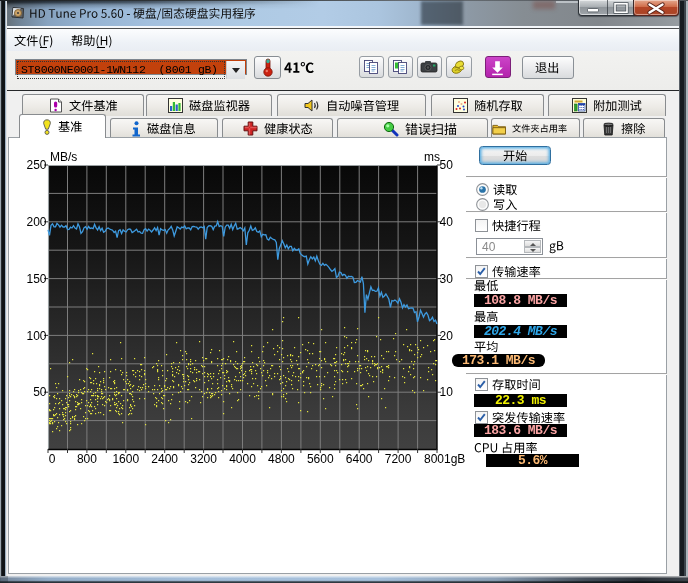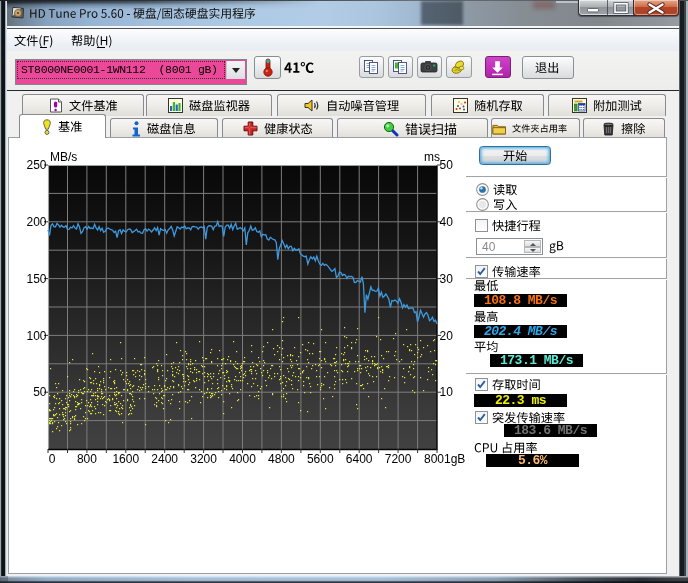--- a/index.html
+++ b/index.html
@@ -57,21 +57,21 @@
 <div style="position:absolute;left:14px;top:32.8px;"><svg width="39.4" height="15.9" viewBox="0 -12.2 39.4 15.9">
       <path d="M5.2 -10C5.5 -9.4 5.9 -8.6 6.1 -8.1L7.1 -8.5C6.9 -9 6.5 -9.7 6.1 -10.3ZM0.6 -8.1V-7.2H2.5C3.2 -5.3 4.2 -3.7 5.5 -2.4C4.1 -1.3 2.5 -0.5 0.4 0.1C0.6 0.3 0.9 0.7 1 1C3 0.3 4.7 -0.6 6.1 -1.8C7.5 -0.6 9.2 0.3 11.2 0.9C11.3 0.6 11.6 0.2 11.8 0C9.8 -0.4 8.2 -1.3 6.8 -2.5C8.1 -3.7 9 -5.3 9.7 -7.2H11.6V-8.1ZM6.1 -3.1C5 -4.2 4.1 -5.6 3.5 -7.2H8.7C8.1 -5.6 7.2 -4.2 6.1 -3.1Z M16.1 -4.2V-3.3H19.6V1H20.5V-3.3H23.8V-4.2H20.5V-6.9H23.3V-7.7H20.5V-10.1H19.6V-7.7H17.9C18.1 -8.3 18.2 -8.9 18.3 -9.5L17.5 -9.6C17.2 -8 16.7 -6.5 16 -5.5C16.2 -5.3 16.6 -5.1 16.8 -5C17.1 -5.5 17.4 -6.1 17.6 -6.9H19.6V-4.2ZM15.5 -10.2C14.8 -8.4 13.7 -6.5 12.6 -5.3C12.7 -5.1 13 -4.6 13.1 -4.4C13.5 -4.8 13.9 -5.3 14.2 -5.9V1H15.1V-7.3C15.6 -8.1 16 -9 16.3 -9.9Z M27.3 2.4 28 2.1C26.9 0.4 26.4 -1.7 26.4 -3.8C26.4 -5.9 26.9 -7.9 28 -9.7L27.3 -10C26.2 -8.1 25.5 -6.2 25.5 -3.8C25.5 -1.4 26.2 0.6 27.3 2.4Z M29.8 0H30.9V-4H34.3V-5H30.9V-8H34.9V-8.9H29.8Z M36.5 2.4C37.6 0.6 38.3 -1.4 38.3 -3.8C38.3 -6.2 37.6 -8.1 36.5 -10L35.8 -9.7C36.8 -7.9 37.3 -5.9 37.3 -3.8C37.3 -1.7 36.8 0.4 35.8 2.1Z" fill="#000"></path>
     </svg></div>
 <div style="position:absolute;left:71px;top:32.8px;"><svg width="41.5" height="15.9" viewBox="0 -12.2 41.5 15.9">
       <path d="M3.3 -10.2V-9.3H0.8V-8.5H3.3V-7.6H1.1V-6.9H3.3V-6.6C3.3 -6.4 3.3 -6.2 3.2 -6H0.6V-5.2H2.9C2.5 -4.7 1.9 -4.1 0.8 -3.8C1 -3.6 1.3 -3.3 1.5 -3.1C2.8 -3.7 3.6 -4.5 3.9 -5.2H6.6V-6H4.2C4.2 -6.2 4.3 -6.4 4.3 -6.6V-6.9H6.3V-7.6H4.3V-8.5H6.5V-9.3H4.3V-10.2ZM7.1 -9.7V-3.7H8V-8.9H10.1C9.8 -8.4 9.4 -7.8 9 -7.3C10 -6.7 10.4 -6.1 10.4 -5.7C10.4 -5.4 10.3 -5.3 10.1 -5.2C10 -5.1 9.8 -5.1 9.6 -5.1C9.3 -5 8.8 -5.1 8.3 -5.1C8.4 -4.9 8.6 -4.6 8.6 -4.3C9.1 -4.3 9.6 -4.3 10 -4.3C10.2 -4.4 10.5 -4.4 10.7 -4.5C11.1 -4.7 11.3 -5.1 11.3 -5.6C11.3 -6.2 11 -6.8 9.9 -7.4C10.4 -8 11 -8.8 11.4 -9.4L10.8 -9.8L10.7 -9.7ZM1.8 -3.2V0.3H2.8V-2.4H5.6V1H6.5V-2.4H9.6V-0.7C9.6 -0.5 9.6 -0.5 9.4 -0.5C9.2 -0.5 8.5 -0.5 7.7 -0.5C7.8 -0.3 7.9 0 8 0.3C9 0.3 9.7 0.3 10.1 0.2C10.4 0 10.6 -0.2 10.6 -0.7V-3.2H6.5V-4.2H5.6V-3.2Z M19.9 -10.2C19.9 -9.3 19.9 -8.4 19.9 -7.5H17.9V-6.6H19.9C19.7 -3.7 19.1 -1.1 16.7 0.3C16.9 0.5 17.3 0.8 17.4 1C19.9 -0.6 20.6 -3.4 20.7 -6.6H22.6C22.5 -2.1 22.4 -0.5 22.1 -0.1C22 0 21.9 0 21.6 0C21.4 0 20.7 0 20 -0C20.2 0.2 20.3 0.6 20.3 0.9C21 0.9 21.6 0.9 22 0.9C22.4 0.8 22.7 0.7 22.9 0.4C23.3 -0.1 23.4 -1.9 23.5 -7C23.5 -7.1 23.5 -7.5 23.5 -7.5H20.8C20.8 -8.4 20.8 -9.3 20.8 -10.2ZM12.6 -1.2 12.8 -0.2C14.2 -0.6 16.3 -1 18.2 -1.5L18.2 -2.3L17.5 -2.2V-9.7H13.5V-1.3ZM14.3 -1.5V-3.6H16.6V-2ZM14.3 -6.2H16.6V-4.4H14.3ZM14.3 -7V-8.8H16.6V-7Z M27.3 2.4 28 2.1C26.9 0.4 26.4 -1.7 26.4 -3.8C26.4 -5.9 26.9 -7.9 28 -9.7L27.3 -10C26.2 -8.1 25.5 -6.2 25.5 -3.8C25.5 -1.4 26.2 0.6 27.3 2.4Z M29.8 0H30.9V-4.2H35.1V0H36.2V-8.9H35.1V-5.2H30.9V-8.9H29.8Z M38.6 2.4C39.7 0.6 40.4 -1.4 40.4 -3.8C40.4 -6.2 39.7 -8.1 38.6 -10L37.9 -9.7C39 -7.9 39.5 -5.9 39.5 -3.8C39.5 -1.7 39 0.4 37.9 2.1Z" fill="#000"></path>
     </svg></div>
 <div class="abs" style="left:40px;top:46.5px;width:7px;height:1px;background:#000"></div>
 <div class="abs" style="left:97px;top:46.5px;width:8px;height:1px;background:#000"></div>
 <div class="abs" style="left:7px;top:51px;width:672px;height:39px;background:linear-gradient(180deg,#f2f2f0,#ededeb)"></div>
 <div class="abs" style="left:7px;top:89.5px;width:672px;height:1.5px;background:#26282a"></div>
-<div class="abs" style="left:15px;top:59px;width:232px;height:26px;border:1px solid #7e868e;background:#ec4899">
+<div class="abs" style="left:15px;top:59px;width:232px;height:16px;border:1px solid #7e868e;background:#c2410c">
 <div style="position:absolute;right:1px;top:1px;width:19px;height:18px;background:linear-gradient(180deg,#f4f5f6,#dcdfe2);border-left:1px solid #c8cbce">
 <div style="position:absolute;left:5px;top:7px;width:0;height:0;border-left:4.5px solid transparent;border-right:4.5px solid transparent;border-top:5px solid #222"></div>
     </div>
 <div style="position:absolute;left:2px;top:2px;width:206px;height:16px;outline:1px dotted #333"></div>
 <div style="position:absolute;left:5px;top:3px;font:11.5px 'Liberation Mono',monospace;letter-spacing:-.35px;color:#000">ST8000NE0001-1WN112&nbsp; (8001 gB)</div>
 </div>
 <div class="tbtn" style="left:254px;top:56px;width:27px;height:23px;border-color:#878d93">
 <svg width="14" height="19" viewBox="0 0 14 19">
 <rect x="5" y="1" width="4" height="12" rx="2" fill="#cc2211" stroke="#7a1408" stroke-width=".8"></rect>
 <rect x="5.3" y="1.3" width="3.4" height="4" rx="1.7" fill="#35b09a"></rect>
@@ -350,42 +350,42 @@
     <svg width="13" height="13" viewBox="0 0 13 13" style="position:absolute;left:-1px;top:-1px">
       <path d="M3 6.5 L5.2 9 L9.8 3.2" fill="none" stroke="#2b5fa8" stroke-width="1.9"></path>
     </svg>
   </div>
 <div style="position:absolute;left:492px;top:263.8px;z-index:6;"><svg width="48.8" height="15.9" viewBox="0 -12.2 48.8 15.9">
       <path d="M3.2 -10.2C2.6 -8.3 1.4 -6.5 0.2 -5.3C0.4 -5.1 0.6 -4.6 0.7 -4.4C1.1 -4.9 1.6 -5.4 2 -5.9V1H2.8V-7.3C3.3 -8.1 3.8 -9 4.1 -9.9ZM5.7 -1.5C6.9 -0.8 8.2 0.3 8.9 1L9.6 0.3C9.3 -0 8.8 -0.4 8.3 -0.8C9.2 -1.8 10.2 -3 11 -3.9L10.3 -4.3L10.2 -4.2H6.3L6.7 -5.7H11.6V-6.5H6.9L7.3 -8H11.1V-8.8H7.6L7.9 -10.1L7 -10.2L6.6 -8.8H4.2V-8H6.4L6 -6.5H3.6V-5.7H5.8C5.5 -4.8 5.2 -4 5 -3.4H9.4C8.8 -2.7 8.2 -2 7.6 -1.3C7.2 -1.6 6.8 -1.9 6.4 -2.1Z M21.2 -5.5V-1H21.9V-5.5ZM22.7 -5.9V-0.1C22.7 0.1 22.7 0.1 22.5 0.1C22.4 0.1 21.9 0.1 21.3 0.1C21.4 0.3 21.5 0.7 21.6 0.9C22.3 0.9 22.8 0.9 23.1 0.7C23.4 0.6 23.4 0.4 23.4 -0.1V-5.9ZM13.1 -4C13.2 -4.1 13.5 -4.2 13.9 -4.2H14.9V-2.5C14.1 -2.3 13.3 -2.1 12.7 -2L12.9 -1.2L14.9 -1.7V1H15.7V-1.9L16.7 -2.1L16.6 -2.9L15.7 -2.7V-4.2H16.7V-5H15.7V-6.9H14.9V-5H13.8C14.1 -5.9 14.4 -6.9 14.7 -8H16.7V-8.8H14.8C14.9 -9.2 15 -9.7 15.1 -10.1L14.2 -10.2C14.2 -9.8 14.1 -9.3 14 -8.8H12.8V-8H13.9C13.7 -6.9 13.4 -6.1 13.3 -5.8C13.1 -5.2 13 -4.9 12.8 -4.8C12.9 -4.6 13 -4.2 13.1 -4ZM20.2 -10.3C19.4 -9 17.9 -7.8 16.4 -7.1C16.7 -6.9 16.9 -6.6 17 -6.4C17.4 -6.6 17.7 -6.8 18 -7V-6.5H22.5V-7.1C22.8 -6.9 23.2 -6.7 23.5 -6.6C23.6 -6.8 23.9 -7.1 24.1 -7.3C22.8 -7.8 21.6 -8.5 20.7 -9.6L21 -10ZM18.4 -7.2C19.1 -7.7 19.7 -8.3 20.2 -9C20.9 -8.3 21.5 -7.7 22.3 -7.2ZM19.7 -5V-4H18V-5ZM17.3 -5.7V0.9H18V-1.6H19.7V0C19.7 0.1 19.7 0.1 19.6 0.2C19.4 0.2 19.1 0.2 18.8 0.1C18.9 0.4 19 0.7 19 0.9C19.5 0.9 19.9 0.9 20.1 0.8C20.4 0.6 20.5 0.4 20.5 0V-5.7ZM18 -3.3H19.7V-2.3H18Z M25.2 -9.3C25.9 -8.6 26.7 -7.7 27.1 -7.2L27.9 -7.7C27.4 -8.3 26.6 -9.1 25.9 -9.7ZM27.6 -5.9H25V-5H26.8V-1.2C26.2 -1 25.6 -0.5 24.9 0.1L25.5 0.9C26.1 0.1 26.8 -0.5 27.2 -0.5C27.5 -0.5 27.9 -0.2 28.4 0.1C29.2 0.6 30.3 0.7 31.7 0.7C32.9 0.7 35 0.7 35.9 0.6C35.9 0.4 36 -0.1 36.1 -0.3C35 -0.2 33.1 -0.1 31.7 -0.1C30.4 -0.1 29.4 -0.2 28.6 -0.6C28.2 -0.8 27.9 -1.1 27.6 -1.2ZM29.6 -6.4H31.6V-4.9H29.6ZM32.5 -6.4H34.5V-4.9H32.5ZM31.6 -10.2V-9H28.3V-8.2H31.6V-7.2H28.8V-4.1H31.2C30.5 -3.1 29.3 -2.1 28.1 -1.6C28.3 -1.5 28.6 -1.2 28.7 -1C29.7 -1.5 30.8 -2.4 31.6 -3.5V-0.6H32.5V-3.4C33.5 -2.7 34.6 -1.8 35.1 -1.2L35.7 -1.8C35.1 -2.5 33.8 -3.4 32.7 -4.1H35.4V-7.2H32.5V-8.2H35.9V-9H32.5V-10.2Z M46.7 -7.8C46.3 -7.4 45.5 -6.7 45 -6.3L45.7 -5.8C46.2 -6.2 46.9 -6.8 47.5 -7.4ZM37.3 -4.1 37.7 -3.4C38.6 -3.8 39.6 -4.3 40.5 -4.8L40.3 -5.5C39.2 -5 38 -4.4 37.3 -4.1ZM37.6 -7.3C38.3 -6.9 39.1 -6.3 39.5 -5.9L40.1 -6.4C39.7 -6.8 38.9 -7.4 38.3 -7.8ZM44.9 -5C45.7 -4.5 46.8 -3.7 47.3 -3.2L47.9 -3.8C47.4 -4.3 46.3 -5 45.5 -5.5ZM37.2 -2.5V-1.6H42.2V1H43.2V-1.6H48.2V-2.5H43.2V-3.5H42.2V-2.5ZM41.9 -10.1C42.1 -9.8 42.3 -9.5 42.5 -9.1H37.5V-8.3H41.9C41.6 -7.7 41.2 -7.2 41 -7.1C40.8 -6.8 40.6 -6.7 40.5 -6.7C40.6 -6.5 40.7 -6.1 40.7 -5.9C40.9 -6 41.2 -6 42.6 -6.1C42 -5.5 41.5 -5.1 41.2 -4.9C40.8 -4.5 40.5 -4.3 40.2 -4.3C40.3 -4 40.4 -3.6 40.5 -3.5C40.7 -3.6 41.2 -3.6 44.4 -4C44.5 -3.7 44.6 -3.5 44.7 -3.3L45.4 -3.6C45.2 -4.2 44.6 -5.1 44 -5.7L43.3 -5.4C43.5 -5.2 43.7 -4.9 43.9 -4.6L41.8 -4.4C42.8 -5.3 43.9 -6.4 44.9 -7.5L44.1 -7.9C43.9 -7.6 43.6 -7.2 43.3 -6.9L41.7 -6.8C42.1 -7.3 42.5 -7.8 42.9 -8.3H48.1V-9.1H43.5C43.4 -9.5 43.1 -10 42.8 -10.3Z" fill="#000"></path>
     </svg></div>
 <div style="position:absolute;left:474px;top:277.8px;z-index:6;"><svg width="24.4" height="15.9" viewBox="0 -12.2 24.4 15.9">
       <path d="M3 -7.7H9.2V-6.9H3ZM3 -9.2H9.2V-8.4H3ZM2.1 -9.9V-6.2H10.1V-9.9ZM4.8 -4.8V-4H2.6V-4.8ZM0.6 -0.5 0.7 0.3 4.8 -0.2V1H5.7V-0.3L6.4 -0.4V-1.1L5.7 -1.1V-4.8H11.6V-5.6H0.6V-4.8H1.8V-0.6ZM6.2 -4V-3.3H6.9L6.7 -3.2C7 -2.3 7.5 -1.5 8.2 -0.9C7.5 -0.4 6.8 0 6 0.3C6.1 0.4 6.4 0.7 6.5 0.9C7.3 0.6 8.1 0.2 8.8 -0.3C9.5 0.2 10.3 0.7 11.2 0.9C11.3 0.7 11.6 0.4 11.8 0.2C10.9 0 10.1 -0.4 9.4 -0.9C10.2 -1.6 10.8 -2.6 11.2 -3.8L10.7 -4.1L10.5 -4ZM7.5 -3.3H10.2C9.8 -2.5 9.4 -1.9 8.8 -1.4C8.2 -1.9 7.8 -2.5 7.5 -3.3ZM4.8 -3.3V-2.4H2.6V-3.3ZM4.8 -1.7V-1L2.6 -0.7V-1.7Z M19.3 -1.6C19.7 -0.8 20.1 0.2 20.3 0.8L21 0.5C20.8 -0.1 20.3 -1.1 19.9 -1.8ZM15.4 -10.2C14.8 -8.3 13.7 -6.4 12.5 -5.2C12.6 -5 12.9 -4.5 13 -4.3C13.4 -4.7 13.8 -5.3 14.2 -5.9V1H15.1V-7.3C15.6 -8.2 16 -9.1 16.3 -9.9ZM16.6 1C16.8 0.9 17.2 0.8 19.4 0.1C19.4 -0.1 19.4 -0.4 19.4 -0.7L17.7 -0.2V-4.7H20.4C20.8 -1.4 21.5 0.8 22.9 0.9C23.3 0.9 23.8 0.3 24 -1.5C23.8 -1.6 23.5 -1.8 23.3 -2C23.2 -0.8 23.1 -0.2 22.9 -0.2C22.2 -0.3 21.6 -2.1 21.3 -4.7H23.8V-5.6H21.2C21.1 -6.6 21.1 -7.7 21 -8.9C21.9 -9.1 22.6 -9.3 23.3 -9.5L22.5 -10.2C21.2 -9.7 18.8 -9.2 16.8 -8.9L16.8 -8.9L16.8 -0.5C16.8 -0 16.5 0.2 16.3 0.3C16.4 0.4 16.6 0.8 16.6 1ZM20.4 -5.6H17.7V-8.2C18.5 -8.4 19.3 -8.5 20.2 -8.7C20.2 -7.6 20.3 -6.5 20.4 -5.6Z" fill="#000"></path>
     </svg></div>
-<div class="vbox" style="left:474px;top:294px;color:#f97316;z-index:6;">108.8 MB/s</div>
+<div class="vbox" style="left:474px;top:294px;color:#fca5a5;z-index:6;">108.8 MB/s</div>
 <div style="position:absolute;left:474px;top:308.8px;z-index:6;"><svg width="24.4" height="15.9" viewBox="0 -12.2 24.4 15.9">
       <path d="M3 -7.7H9.2V-6.9H3ZM3 -9.2H9.2V-8.4H3ZM2.1 -9.9V-6.2H10.1V-9.9ZM4.8 -4.8V-4H2.6V-4.8ZM0.6 -0.5 0.7 0.3 4.8 -0.2V1H5.7V-0.3L6.4 -0.4V-1.1L5.7 -1.1V-4.8H11.6V-5.6H0.6V-4.8H1.8V-0.6ZM6.2 -4V-3.3H6.9L6.7 -3.2C7 -2.3 7.5 -1.5 8.2 -0.9C7.5 -0.4 6.8 0 6 0.3C6.1 0.4 6.4 0.7 6.5 0.9C7.3 0.6 8.1 0.2 8.8 -0.3C9.5 0.2 10.3 0.7 11.2 0.9C11.3 0.7 11.6 0.4 11.8 0.2C10.9 0 10.1 -0.4 9.4 -0.9C10.2 -1.6 10.8 -2.6 11.2 -3.8L10.7 -4.1L10.5 -4ZM7.5 -3.3H10.2C9.8 -2.5 9.4 -1.9 8.8 -1.4C8.2 -1.9 7.8 -2.5 7.5 -3.3ZM4.8 -3.3V-2.4H2.6V-3.3ZM4.8 -1.7V-1L2.6 -0.7V-1.7Z M15.7 -6.8H21V-5.7H15.7ZM14.8 -7.5V-5H21.9V-7.5ZM17.6 -10.1 17.9 -9H12.9V-8.2H23.6V-9H18.9C18.8 -9.4 18.6 -9.9 18.5 -10.3ZM13.4 -4.4V1H14.2V-3.6H22.3V0C22.3 0.1 22.3 0.2 22.1 0.2C22 0.2 21.4 0.2 20.9 0.2C21 0.4 21.1 0.7 21.2 0.9C21.9 0.9 22.5 0.9 22.8 0.8C23.1 0.6 23.2 0.5 23.2 0V-4.4ZM15.6 -2.9V0.3H16.5V-0.4H20.8V-2.9ZM16.5 -2.2H20V-1H16.5Z" fill="#000"></path>
     </svg></div>
 <div class="vbox" style="left:474px;top:325px;color:#2fa6e8;z-index:6;font-style:italic;">202.4 MB/s</div>
 <div style="position:absolute;left:474px;top:338.8px;z-index:6;"><svg width="24.4" height="15.9" viewBox="0 -12.2 24.4 15.9">
       <path d="M2.1 -7.7C2.6 -6.8 3.1 -5.6 3.2 -4.9L4.1 -5.2C3.9 -5.9 3.4 -7.1 3 -7.9ZM9.2 -8C8.9 -7.1 8.3 -5.9 7.9 -5.1L8.7 -4.8C9.1 -5.6 9.7 -6.7 10.2 -7.7ZM0.6 -4.2V-3.3H5.6V1H6.6V-3.3H11.6V-4.2H6.6V-8.5H10.9V-9.4H1.3V-8.5H5.6V-4.2Z M18.1 -5.6C18.9 -5 19.8 -4.1 20.3 -3.6L20.9 -4.2C20.4 -4.7 19.5 -5.5 18.7 -6.1ZM17.1 -1.5 17.5 -0.6C18.8 -1.3 20.4 -2.2 22 -3.1L21.8 -3.8C20.1 -2.9 18.3 -2 17.1 -1.5ZM19.2 -10.2C18.6 -8.6 17.6 -7.1 16.6 -6.1C16.7 -5.9 17 -5.6 17.2 -5.4C17.7 -5.9 18.3 -6.6 18.8 -7.4H22.7C22.5 -2.4 22.4 -0.5 22 -0C21.8 0.1 21.7 0.1 21.4 0.1C21.1 0.1 20.3 0.1 19.5 0.1C19.6 0.3 19.7 0.7 19.8 0.9C20.5 1 21.3 1 21.7 1C22.2 0.9 22.5 0.8 22.7 0.5C23.2 -0.1 23.4 -2.1 23.5 -7.8C23.5 -7.9 23.5 -8.3 23.5 -8.3H19.2C19.5 -8.8 19.8 -9.4 20 -10ZM12.6 -1.5 13 -0.6C14.1 -1.2 15.6 -1.9 17.1 -2.7L16.8 -3.5L15.1 -2.6V-6.4H16.6V-7.3H15.1V-10.1H14.3V-7.3H12.7V-6.4H14.3V-2.2C13.7 -1.9 13.1 -1.7 12.6 -1.5Z" fill="#000"></path>
     </svg></div>
-<div class="vbox" style="left:490px;top:353.5px;color:#5eead4;z-index:6;">173.1 MB/s</div>
+<div class="vbox" style="left:452px;top:353.5px;color:#fdba74;z-index:6;border-radius:6px;">173.1 MB/s</div>
 <div class="cb" style="left:475px;top:378px;z-index:6;">
     <svg width="13" height="13" viewBox="0 0 13 13" style="position:absolute;left:-1px;top:-1px">
       <path d="M3 6.5 L5.2 9 L9.8 3.2" fill="none" stroke="#2b5fa8" stroke-width="1.9"></path>
     </svg>
   </div>
 <div style="position:absolute;left:492px;top:376.8px;z-index:6;"><svg width="48.8" height="15.9" viewBox="0 -12.2 48.8 15.9">
       <path d="M7.5 -4.3V-3.2H4.1V-2.4H7.5V-0.1C7.5 0 7.4 0.1 7.2 0.1C7 0.1 6.3 0.1 5.5 0.1C5.6 0.4 5.7 0.7 5.7 1C6.8 1 7.5 1 7.9 0.8C8.3 0.7 8.4 0.4 8.4 -0.1V-2.4H11.7V-3.2H8.4V-4C9.3 -4.5 10.2 -5.3 10.9 -6L10.3 -6.5L10.1 -6.4H5.1V-5.6H9.3C8.8 -5.1 8.1 -4.6 7.5 -4.3ZM4.7 -10.2C4.6 -9.7 4.4 -9.2 4.2 -8.6H0.8V-7.8H3.8C3 -6.1 1.9 -4.5 0.4 -3.5C0.5 -3.3 0.7 -2.9 0.8 -2.6C1.4 -3 1.9 -3.4 2.3 -3.9V1H3.2V-5C3.9 -5.9 4.4 -6.8 4.8 -7.8H11.5V-8.6H5.2C5.3 -9.1 5.5 -9.6 5.6 -10Z M22.6 -8C22.3 -6.2 21.8 -4.6 21.1 -3.3C20.5 -4.7 20.1 -6.3 19.8 -8ZM18.4 -8.9V-8H19C19.3 -5.9 19.8 -3.9 20.6 -2.4C19.9 -1.2 19 -0.3 18 0.3C18.3 0.5 18.5 0.8 18.6 1C19.5 0.4 20.4 -0.5 21.1 -1.5C21.7 -0.5 22.4 0.3 23.4 0.9C23.5 0.7 23.8 0.3 24 0.2C23 -0.4 22.2 -1.3 21.6 -2.3C22.5 -4 23.2 -6.1 23.5 -8.8L23 -8.9L22.8 -8.9ZM12.7 -1.6 12.9 -0.7 16.5 -1.3V1H17.4V-1.5L18.5 -1.7L18.5 -2.5L17.4 -2.3V-8.8H18.3V-9.7H12.8V-8.8H13.6V-1.7ZM14.5 -8.8H16.5V-7.1H14.5ZM14.5 -6.3H16.5V-4.6H14.5ZM14.5 -3.8H16.5V-2.2L14.5 -1.9Z M30.2 -5.5C30.8 -4.6 31.7 -3.3 32 -2.5L32.9 -3C32.4 -3.7 31.6 -5 30.9 -5.9ZM28.4 -4.9V-2.1H26.3V-4.9ZM28.4 -5.7H26.3V-8.4H28.4ZM25.4 -9.2V-0.3H26.3V-1.3H29.2V-9.2ZM33.7 -10.2V-7.8H29.8V-6.9H33.7V-0.4C33.7 -0.2 33.6 -0.1 33.4 -0.1C33.1 -0 32.2 -0 31.3 -0.1C31.4 0.2 31.5 0.6 31.6 0.9C32.8 0.9 33.6 0.8 34 0.7C34.5 0.5 34.6 0.3 34.6 -0.4V-6.9H36.1V-7.8H34.6V-10.2Z M37.7 -7.5V1H38.6V-7.5ZM37.9 -9.7C38.5 -9.1 39.1 -8.3 39.4 -7.9L40.1 -8.3C39.8 -8.9 39.2 -9.6 38.6 -10.1ZM41.2 -3.6H44.2V-2H41.2ZM41.2 -6H44.2V-4.4H41.2ZM40.4 -6.8V-1.2H45V-6.8ZM40.9 -9.6V-8.7H46.8V-0.1C46.8 0 46.8 0.1 46.6 0.1C46.4 0.1 45.9 0.1 45.4 0.1C45.5 0.3 45.7 0.7 45.7 0.9C46.5 0.9 47 0.9 47.3 0.8C47.6 0.6 47.7 0.4 47.7 -0.1V-9.6Z" fill="#000"></path>
     </svg></div>
 <div class="vbox" style="left:474px;top:394px;color:#f0f000;z-index:6;">22.3 ms</div>
 <div class="cb" style="left:475px;top:411px;z-index:6;">
     <svg width="13" height="13" viewBox="0 0 13 13" style="position:absolute;left:-1px;top:-1px">
       <path d="M3 6.5 L5.2 9 L9.8 3.2" fill="none" stroke="#2b5fa8" stroke-width="1.9"></path>
     </svg>
   </div>
 <div style="position:absolute;left:492px;top:409.8px;z-index:6;"><svg width="73.2" height="15.9" viewBox="0 -12.2 73.2 15.9">
       <path d="M4.5 -7.8C3.6 -6.9 2.4 -6.1 1.3 -5.7L1.9 -5C3.1 -5.5 4.3 -6.4 5.3 -7.4ZM7 -7.1C8 -6.5 9.4 -5.7 10.1 -5.1L10.7 -5.7C10 -6.3 8.6 -7.1 7.5 -7.7ZM7.2 -5.3C7.7 -4.9 8.3 -4.3 8.6 -3.9H6.3C6.5 -4.5 6.6 -5.1 6.6 -5.7H5.7C5.6 -5.1 5.5 -4.5 5.4 -3.9H0.7V-3H5.1C4.6 -1.6 3.4 -0.5 0.7 0.2C0.9 0.3 1.1 0.7 1.2 0.9C4.1 0.2 5.4 -1.1 6.1 -2.8C7 -0.8 8.6 0.4 11.1 0.9C11.3 0.7 11.5 0.3 11.7 0.1C9.3 -0.3 7.6 -1.3 6.8 -3H11.5V-3.9H8.6L9.3 -4.3C9 -4.7 8.4 -5.3 7.8 -5.6ZM0.9 -9V-6.6H1.9V-8.1H10.3V-6.7H11.2V-9H6.9C6.7 -9.4 6.4 -9.9 6.2 -10.3L5.2 -10.1C5.4 -9.8 5.6 -9.4 5.8 -9Z M20.4 -9.6C20.9 -9.1 21.6 -8.3 22 -7.8L22.7 -8.3C22.4 -8.8 21.6 -9.5 21.1 -10.1ZM14 -6.4C14.1 -6.5 14.5 -6.6 15.3 -6.6H17C16.2 -4.1 14.8 -2 12.6 -0.7C12.8 -0.5 13.1 -0.2 13.2 0C14.8 -1 16 -2.2 16.8 -3.7C17.3 -2.8 17.9 -2 18.7 -1.3C17.6 -0.6 16.4 -0.1 15.1 0.2C15.3 0.4 15.5 0.8 15.6 1C17 0.6 18.3 0.1 19.4 -0.7C20.5 0.1 21.8 0.7 23.4 1C23.5 0.8 23.8 0.4 24 0.2C22.5 -0.1 21.2 -0.6 20.1 -1.3C21.2 -2.3 22 -3.5 22.5 -5L21.9 -5.3L21.7 -5.3H17.6C17.7 -5.7 17.9 -6.1 18 -6.6H23.5L23.6 -7.5H18.3C18.5 -8.3 18.6 -9.2 18.8 -10.1L17.7 -10.3C17.6 -9.3 17.4 -8.4 17.2 -7.5H15C15.3 -8.1 15.7 -8.9 15.9 -9.7L14.9 -9.9C14.7 -9 14.2 -8 14.1 -7.7C14 -7.5 13.8 -7.3 13.7 -7.2C13.8 -7 13.9 -6.6 14 -6.4ZM19.4 -1.9C18.5 -2.6 17.9 -3.4 17.4 -4.4H21.3C20.8 -3.4 20.2 -2.6 19.4 -1.9Z M27.6 -10.2C27 -8.3 25.8 -6.5 24.6 -5.3C24.8 -5.1 25 -4.6 25.1 -4.4C25.5 -4.9 26 -5.4 26.4 -5.9V1H27.2V-7.3C27.7 -8.1 28.2 -9 28.5 -9.9ZM30.1 -1.5C31.3 -0.8 32.6 0.3 33.3 1L34 0.3C33.7 -0 33.2 -0.4 32.7 -0.8C33.6 -1.8 34.6 -3 35.4 -3.9L34.7 -4.3L34.6 -4.2H30.7L31.1 -5.7H36V-6.5H31.3L31.7 -8H35.5V-8.8H32L32.3 -10.1L31.4 -10.2L31 -8.8H28.6V-8H30.8L30.4 -6.5H28V-5.7H30.2C29.9 -4.8 29.6 -4 29.4 -3.4H33.8C33.2 -2.7 32.6 -2 32 -1.3C31.6 -1.6 31.2 -1.9 30.8 -2.1Z M45.6 -5.5V-1H46.3V-5.5ZM47.1 -5.9V-0.1C47.1 0.1 47.1 0.1 46.9 0.1C46.8 0.1 46.3 0.1 45.7 0.1C45.8 0.3 45.9 0.7 46 0.9C46.7 0.9 47.2 0.9 47.5 0.7C47.8 0.6 47.8 0.4 47.8 -0.1V-5.9ZM37.5 -4C37.6 -4.1 37.9 -4.2 38.3 -4.2H39.3V-2.5C38.5 -2.3 37.7 -2.1 37.1 -2L37.3 -1.2L39.3 -1.7V1H40.1V-1.9L41.1 -2.1L41 -2.9L40.1 -2.7V-4.2H41.1V-5H40.1V-6.9H39.3V-5H38.2C38.5 -5.9 38.8 -6.9 39.1 -8H41.1V-8.8H39.2C39.3 -9.2 39.4 -9.7 39.5 -10.1L38.6 -10.2C38.6 -9.8 38.5 -9.3 38.4 -8.8H37.2V-8H38.3C38.1 -6.9 37.8 -6.1 37.7 -5.8C37.5 -5.2 37.4 -4.9 37.2 -4.8C37.3 -4.6 37.4 -4.2 37.5 -4ZM44.6 -10.3C43.8 -9 42.3 -7.8 40.8 -7.1C41.1 -6.9 41.3 -6.6 41.4 -6.4C41.8 -6.6 42.1 -6.8 42.4 -7V-6.5H46.9V-7.1C47.2 -6.9 47.6 -6.7 47.9 -6.6C48 -6.8 48.3 -7.1 48.5 -7.3C47.2 -7.8 46 -8.5 45.1 -9.6L45.4 -10ZM42.8 -7.2C43.5 -7.7 44.1 -8.3 44.6 -9C45.3 -8.3 45.9 -7.7 46.7 -7.2ZM44.1 -5V-4H42.4V-5ZM41.7 -5.7V0.9H42.4V-1.6H44.1V0C44.1 0.1 44.1 0.1 44 0.2C43.8 0.2 43.5 0.2 43.2 0.1C43.3 0.4 43.4 0.7 43.4 0.9C43.9 0.9 44.3 0.9 44.5 0.8C44.8 0.6 44.9 0.4 44.9 0V-5.7ZM42.4 -3.3H44.1V-2.3H42.4Z M49.6 -9.3C50.3 -8.6 51.1 -7.7 51.5 -7.2L52.3 -7.7C51.8 -8.3 51 -9.1 50.3 -9.7ZM52 -5.9H49.4V-5H51.2V-1.2C50.6 -1 50 -0.5 49.3 0.1L49.9 0.9C50.5 0.1 51.2 -0.5 51.6 -0.5C51.9 -0.5 52.3 -0.2 52.8 0.1C53.6 0.6 54.7 0.7 56.1 0.7C57.3 0.7 59.4 0.7 60.3 0.6C60.3 0.4 60.4 -0.1 60.5 -0.3C59.4 -0.2 57.5 -0.1 56.1 -0.1C54.8 -0.1 53.8 -0.2 53 -0.6C52.6 -0.8 52.3 -1.1 52 -1.2ZM54 -6.4H56V-4.9H54ZM56.9 -6.4H58.9V-4.9H56.9ZM56 -10.2V-9H52.7V-8.2H56V-7.2H53.2V-4.1H55.6C54.9 -3.1 53.7 -2.1 52.5 -1.6C52.7 -1.5 53 -1.2 53.1 -1C54.1 -1.5 55.2 -2.4 56 -3.5V-0.6H56.9V-3.4C57.9 -2.7 59 -1.8 59.5 -1.2L60.1 -1.8C59.5 -2.5 58.2 -3.4 57.1 -4.1H59.8V-7.2H56.9V-8.2H60.3V-9H56.9V-10.2Z M71.1 -7.8C70.7 -7.4 69.9 -6.7 69.4 -6.3L70.1 -5.8C70.6 -6.2 71.3 -6.8 71.9 -7.4ZM61.7 -4.1 62.1 -3.4C63 -3.8 64 -4.3 64.9 -4.8L64.7 -5.5C63.6 -5 62.4 -4.4 61.7 -4.1ZM62 -7.3C62.7 -6.9 63.5 -6.3 63.9 -5.9L64.5 -6.4C64.1 -6.8 63.3 -7.4 62.7 -7.8ZM69.3 -5C70.1 -4.5 71.2 -3.7 71.7 -3.2L72.3 -3.8C71.8 -4.3 70.7 -5 69.9 -5.5ZM61.6 -2.5V-1.6H66.6V1H67.6V-1.6H72.6V-2.5H67.6V-3.5H66.6V-2.5ZM66.3 -10.1C66.5 -9.8 66.7 -9.5 66.9 -9.1H61.9V-8.3H66.3C66 -7.7 65.6 -7.2 65.4 -7.1C65.2 -6.8 65 -6.7 64.9 -6.7C65 -6.5 65.1 -6.1 65.1 -5.9C65.3 -6 65.6 -6 67 -6.1C66.4 -5.5 65.9 -5.1 65.6 -4.9C65.2 -4.5 64.9 -4.3 64.6 -4.3C64.7 -4 64.8 -3.6 64.9 -3.5C65.1 -3.6 65.6 -3.6 68.8 -4C68.9 -3.7 69 -3.5 69.1 -3.3L69.8 -3.6C69.6 -4.2 69 -5.1 68.4 -5.7L67.7 -5.4C67.9 -5.2 68.1 -4.9 68.3 -4.6L66.2 -4.4C67.2 -5.3 68.3 -6.4 69.3 -7.5L68.5 -7.9C68.3 -7.6 68 -7.2 67.7 -6.9L66.1 -6.8C66.5 -7.3 66.9 -7.8 67.3 -8.3H72.5V-9.1H67.9C67.8 -9.5 67.5 -10 67.2 -10.3Z" fill="#000"></path>
     </svg></div>
-<div class="vbox" style="left:474px;top:424px;color:#737373;z-index:6;margin-left:30px;">183.6 MB/s</div>
+<div class="vbox" style="left:474px;top:424px;color:#fca5a5;z-index:6;">183.6 MB/s</div>
 <div style="position:absolute;left:474px;top:439.8px;z-index:6;"><svg width="63.6" height="15.9" viewBox="0 -12.2 63.6 15.9">
       <path d="M4.6 0.2C5.8 0.2 6.6 -0.3 7.3 -1.1L6.7 -1.8C6.1 -1.2 5.5 -0.8 4.6 -0.8C2.9 -0.8 1.9 -2.2 1.9 -4.5C1.9 -6.7 3 -8.1 4.7 -8.1C5.5 -8.1 6 -7.8 6.5 -7.3L7.1 -8C6.6 -8.6 5.8 -9.1 4.7 -9.1C2.4 -9.1 0.7 -7.4 0.7 -4.5C0.7 -1.6 2.4 0.2 4.6 0.2Z M9 0H10.1V-3.6H11.6C13.6 -3.6 14.9 -4.4 14.9 -6.3C14.9 -8.3 13.6 -8.9 11.6 -8.9H9ZM10.1 -4.5V-8H11.4C13 -8 13.8 -7.6 13.8 -6.3C13.8 -5 13 -4.5 11.5 -4.5Z M19.9 0.2C21.7 0.2 23.1 -0.8 23.1 -3.7V-8.9H22V-3.7C22 -1.5 21.1 -0.8 19.9 -0.8C18.7 -0.8 17.8 -1.5 17.8 -3.7V-8.9H16.7V-3.7C16.7 -0.8 18.1 0.2 19.9 0.2Z M28.9 -4.7V1H29.8V0.2H36.4V0.9H37.3V-4.7H33.4V-7.1H38.3V-8H33.4V-10.2H32.5V-4.7ZM29.8 -0.7V-3.8H36.4V-0.7Z M41.1 -9.4V-5C41.1 -3.2 41 -1.1 39.6 0.4C39.8 0.5 40.2 0.9 40.3 1C41.3 0 41.7 -1.4 41.9 -2.8H44.9V0.9H45.9V-2.8H49.2V-0.3C49.2 -0 49.1 0 48.8 0C48.6 0 47.8 0.1 46.9 0C47 0.3 47.2 0.7 47.2 0.9C48.4 0.9 49.1 0.9 49.5 0.8C49.9 0.6 50.1 0.3 50.1 -0.3V-9.4ZM42 -8.5H44.9V-6.6H42ZM49.2 -8.5V-6.6H45.9V-8.5ZM42 -5.7H44.9V-3.6H42C42 -4.1 42 -4.6 42 -5ZM49.2 -5.7V-3.6H45.9V-5.7Z M61.5 -7.8C61.1 -7.4 60.4 -6.7 59.8 -6.3L60.5 -5.8C61 -6.2 61.8 -6.8 62.3 -7.4ZM52.1 -4.1 52.6 -3.4C53.4 -3.8 54.4 -4.3 55.3 -4.8L55.1 -5.5C54 -5 52.9 -4.4 52.1 -4.1ZM52.5 -7.3C53.1 -6.9 53.9 -6.3 54.3 -5.9L55 -6.4C54.6 -6.8 53.8 -7.4 53.1 -7.8ZM59.7 -5C60.5 -4.5 61.6 -3.7 62.1 -3.2L62.8 -3.8C62.2 -4.3 61.2 -5 60.3 -5.5ZM52.1 -2.5V-1.6H57V1H58V-1.6H63V-2.5H58V-3.5H57V-2.5ZM56.7 -10.1C56.9 -9.8 57.1 -9.5 57.3 -9.1H52.3V-8.3H56.8C56.4 -7.7 56 -7.2 55.8 -7.1C55.7 -6.8 55.5 -6.7 55.3 -6.7C55.4 -6.5 55.5 -6.1 55.6 -5.9C55.7 -6 56 -6 57.4 -6.1C56.8 -5.5 56.3 -5.1 56.1 -4.9C55.6 -4.5 55.3 -4.3 55.1 -4.3C55.2 -4 55.3 -3.6 55.3 -3.5C55.6 -3.6 56 -3.6 59.2 -4C59.3 -3.7 59.5 -3.5 59.5 -3.3L60.3 -3.6C60 -4.2 59.4 -5.1 58.8 -5.7L58.2 -5.4C58.4 -5.2 58.6 -4.9 58.8 -4.6L56.6 -4.4C57.7 -5.3 58.7 -6.4 59.7 -7.5L59 -7.9C58.7 -7.6 58.4 -7.2 58.1 -6.9L56.6 -6.8C57 -7.3 57.4 -7.8 57.7 -8.3H62.9V-9.1H58.4C58.2 -9.5 57.9 -10 57.6 -10.3Z" fill="#000"></path>
     </svg></div>
 <div class="vbox" style="left:486px;top:454px;color:#fdba74;z-index:6;">5.6%</div>
 </body></html>

